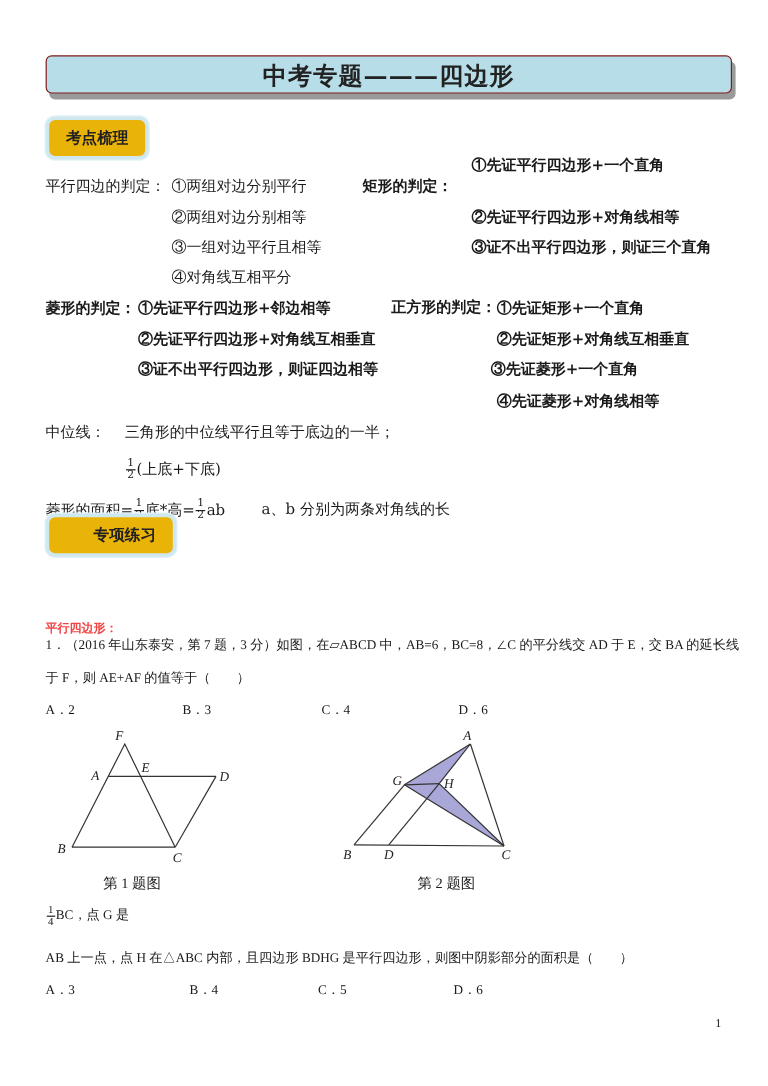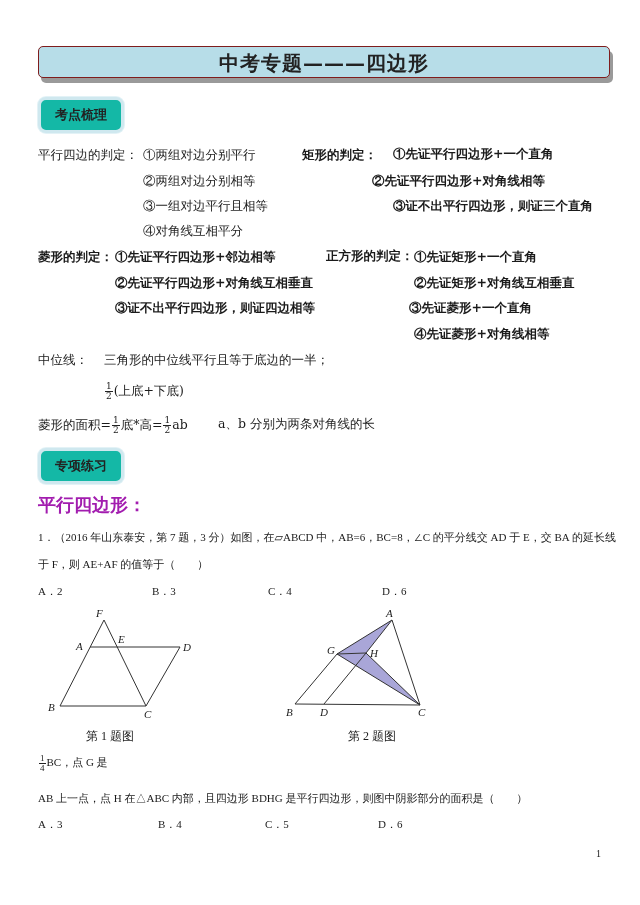--- a/index.html
+++ b/index.html
@@ -4,28 +4,28 @@
 <style>
   html, body { margin:0; padding:0; background:#ffffff; }
   body { width:640px; height:905px; position:relative; overflow:hidden;
          font-family:"DejaVu Serif", serif; color:#1a1a1a; }
   .abs { position:absolute; }
   .title-bar { left:38px; top:46px; width:570px; height:30px; background:#b7dde8;
                border:1px solid #7f1d1d; border-radius:5px;
                box-shadow: 3px 5px 0 #9a9a9a; }
   .title-text { position:absolute; left:0; right:0; top:3px; text-align:center;
                 font-size:20px; font-weight:bold; color:#222; letter-spacing:1px; }
-  .tag { background:#14b8a6; border:3px solid #cfe8ef; border-radius:8px;
+  .tag { background:#eab308; border:3px solid #cfe8ef; border-radius:8px;
          box-shadow:0 0 0 1px #e3f2f6; font-size:13px; font-weight:bold;
          display:flex; align-items:center; justify-content:center; color:#222;
          font-family:"DejaVu Sans", sans-serif; }
   .t { font-size:12.5px; white-space:nowrap; line-height:16px; }
   .tb { font-weight:bold; }
   .q { font-size:11px; white-space:nowrap; font-family:"Liberation Serif", serif; }
-  .red { color:#a21caf; font-weight:bold; font-size:18px; }
+  .red { color:#ef4444; font-weight:bold; font-size:10px;margin-top:24px; }
   .frac { display:inline-block; vertical-align:middle; text-align:center; font-size:9px; line-height:9px; margin:0 1px; }
   .frac span { display:block; }
   .frac .num { border-bottom:1px solid #222; padding:0 1px; }
   .cap { font-size:12px; font-family:"Liberation Serif", serif; }
   svg text { font-family:"Liberation Serif", serif; font-style:italic; font-size:11px; fill:#222; }
 </style>
 </head>
 <body>
 
 <div class="abs title-bar">
@@ -34,22 +34,22 @@
 
 <div class="abs tag" style="left:38px;top:97px;width:80px;height:30px;">考点梳理</div>
 
 <div class="abs t" style="left:38px;top:147px;">平行四边的判定：</div>
 <div class="abs t" style="left:143px;top:147px;">①两组对边分别平行</div>
 <div class="abs t" style="left:143px;top:173px;">②两组对边分别相等</div>
 <div class="abs t" style="left:143px;top:198px;">③一组对边平行且相等</div>
 <div class="abs t" style="left:143px;top:223px;">④对角线互相平分</div>
 
 <div class="abs t tb" style="left:302px;top:147px;">矩形的判定：</div>
-<div class="abs t tb" style="left:393px;top:146px;">①先证平行四边形+一个直角</div>
-<div class="abs t tb" style="left:372px;top:173px;">②先证平行四边形+对角线相等</div>
+<div class="abs t tb" style="left:393px;top:130px;">①先证平行四边形+一个直角</div>
+<div class="abs t tb" style="left:393px;top:173px;">②先证平行四边形+对角线相等</div>
 <div class="abs t tb" style="left:393px;top:198px;">③证不出平行四边形，则证三个直角</div>
 
 <div class="abs t tb" style="left:38px;top:249px;">菱形的判定：</div>
 <div class="abs t tb" style="left:115px;top:249px;">①先证平行四边形+邻边相等</div>
 <div class="abs t tb" style="left:115px;top:275px;">②先证平行四边形+对角线互相垂直</div>
 <div class="abs t tb" style="left:115px;top:300px;">③证不出平行四边形，则证四边相等</div>
 
 <div class="abs t tb" style="left:326px;top:249px;font-family:Liberation Mono, monospace;">正方形的判定：</div>
 <div class="abs t tb" style="left:414px;top:249px;">①先证矩形+一个直角</div>
 <div class="abs t tb" style="left:414px;top:275px;">②先证矩形+对角线互相垂直</div>
@@ -60,21 +60,21 @@
 <div class="abs t" style="left:104px;top:352px;">三角形的中位线平行且等于底边的一半；</div>
 <div class="abs t" style="left:104px;top:382px;">
   <span class="frac"><span class="num">1</span><span>2</span></span><span>(上底+下底)</span>
 </div>
 
 <div class="abs t" style="left:38px;top:416px;">
   <span>菱形的面积=</span><span class="frac"><span class="num">1</span><span>2</span></span><span>底*高=</span><span class="frac"><span class="num">1</span><span>2</span></span><span>ab</span>
 </div>
 <div class="abs t" style="left:218px;top:416px;">a、b 分别为两条对角线的长</div>
 
-<div class="abs tag" style="left:38px;top:448px;width:80px;height:30px;">专项练习</div>
+<div class="abs tag" style="left:38px;top:428px;width:80px;height:30px;padding-left:23px;">专项练习</div>
 
 <div class="abs red" style="left:38px;top:493px;">平行四边形：</div>
 
 <div class="abs q" style="left:38px;top:530px;">1．（2016 年山东泰安，第 7 题，3 分）如图，在▱ABCD 中，AB=6，BC=8，∠C 的平分线交 AD 于 E，交 BA 的延长线</div>
 <div class="abs q" style="left:38px;top:557px;">于 F，则 AE+AF 的值等于（　　）</div>
 <div class="abs q" style="left:38px;top:584px;">A．2</div>
 <div class="abs q" style="left:152px;top:584px;">B．3</div>
 <div class="abs q" style="left:268px;top:584px;">C．4</div>
 <div class="abs q" style="left:382px;top:584px;">D．6</div>
 

